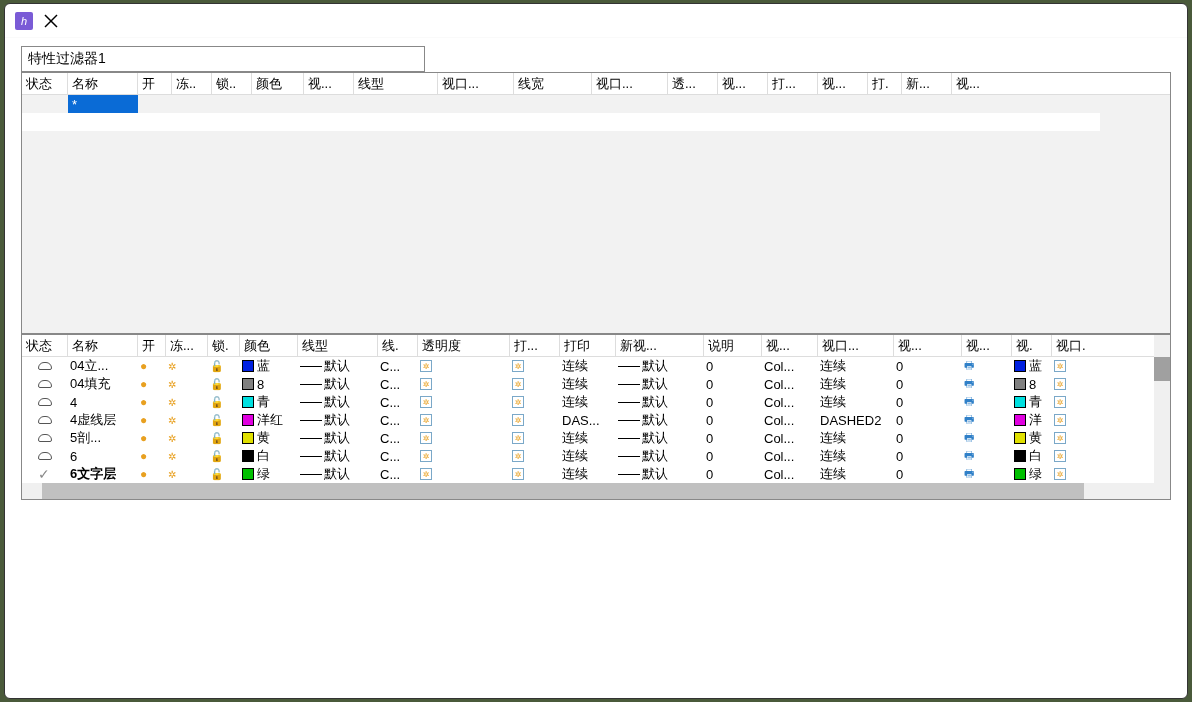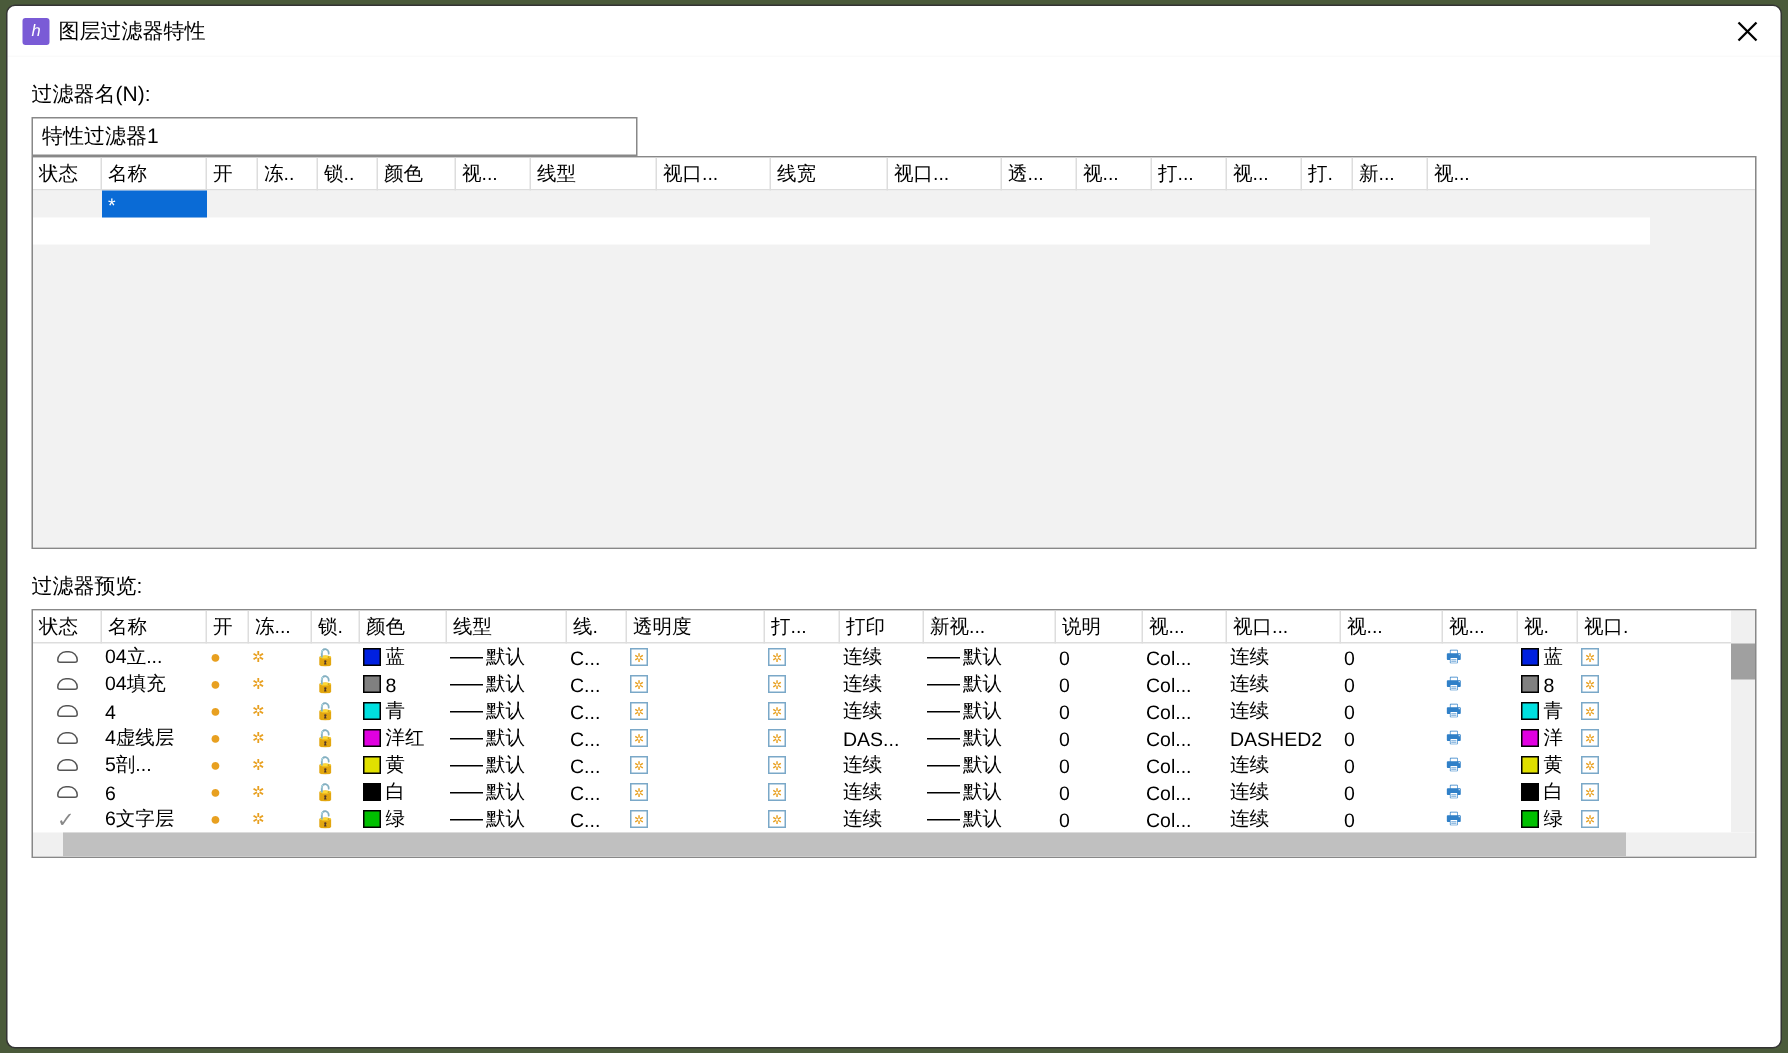--- a/index.html
+++ b/index.html
@@ -223,32 +223,30 @@
   width:100%;
 }
 </style>
 </head>
 <body>
 
 <div class="dialog">
 
   <div class="titlebar">
     <div class="app-icon">h</div>
-    <div class="title">图层过滤器特性</div>
     <div class="close">
       <svg width="14" height="14" viewBox="0 0 14 14">
         <line x1="1" y1="1" x2="13" y2="13" stroke="#000" stroke-width="1.5"></line>
         <line x1="13" y1="1" x2="1" y2="13" stroke="#000" stroke-width="1.5"></line>
       </svg>
     </div>
   </div>
 
   <div class="content">
 
-    <div class="label-row">过滤器名(N):</div>
     <input class="name-input" value="特性过滤器1" style="">
 
     <div class="def-table-wrap">
       <div class="table-header">
         <div class="th" style="width:46px">状态</div>
         <div class="th" style="width:70px">名称</div>
         <div class="th" style="width:34px">开</div>
         <div class="th" style="width:40px">冻..</div>
         <div class="th" style="width:40px">锁..</div>
         <div class="th" style="width:52px">颜色</div>
@@ -267,21 +265,20 @@
       </div>
       <div class="def-body">
         <div class="def-row">
           <div class="def-cell" style="width:46px"></div>
           <div class="def-cell selected" style="width:70px">*</div>
         </div>
         <div class="def-row white" style="width:1078px"></div>
       </div>
     </div>
 
-    <div class="label-row" style="margin-top:16px">过滤器预览:</div>
     <div class="preview-table-wrap">
       <div class="preview-table-scroll">
         <div style="flex:1;overflow:hidden">
           <div class="table-header">
             <div class="th" style="width:46px">状态</div>
             <div class="th" style="width:70px">名称</div>
             <div class="th" style="width:28px">开</div>
             <div class="th" style="width:42px">冻...</div>
             <div class="th" style="width:32px">锁.</div>
             <div class="th" style="width:58px">颜色</div>
@@ -526,21 +523,21 @@
                 <div class="pcell" style="width: 40px;"><span class="color-sw" style="background:#000000"></span>白</div>
                 <div class="pcell" style="width: 48px;">
                   <span class="vp-icon">✲</span>
                 </div>
               </div>
               <div class="prow">
                 <div class="pcell" style="width: 46px;">
                   <span style="display:inline-block;width:14px"></span>
                   <span class="check-icon">✓</span>
                 </div>
-                <div class="pcell" style="width: 70px;">6文字层</div>
+                <div class="pcell" style="width: 70px; font-weight: bold;">6文字层</div>
                 <div class="pcell" style="width: 28px;">
                   <span class="sun-icon">●</span>
                 </div>
                 <div class="pcell" style="width: 42px;">
                   <span class="snow-icon">✲</span>
                 </div>
                 <div class="pcell" style="width: 32px;">
                   <span class="lock-icon">🔓</span>
                 </div>
                 <div class="pcell" style="width: 58px;"><span class="color-sw" style="background:#00c000"></span>绿</div>

